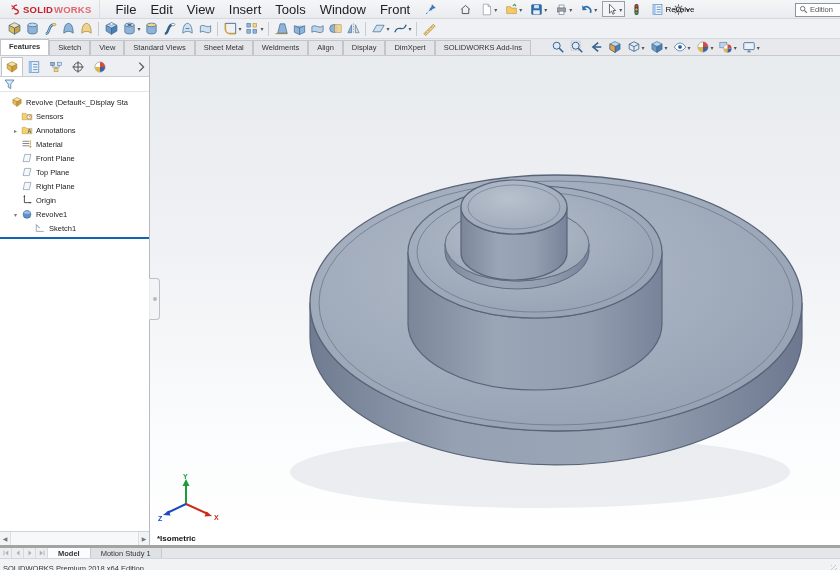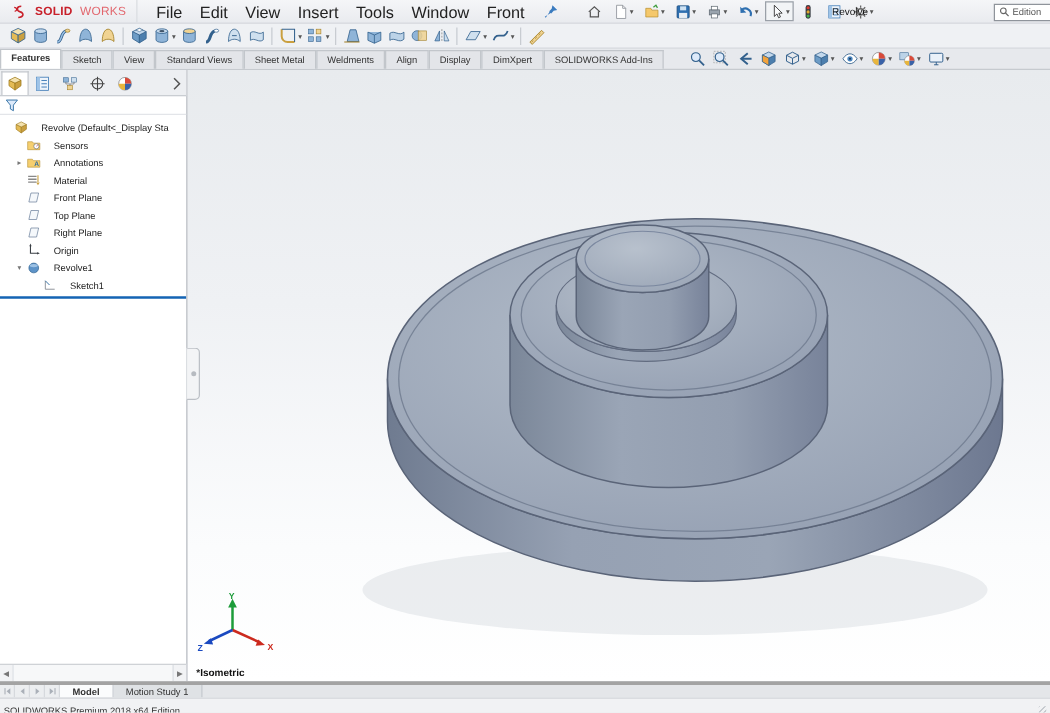--- a/index.html
+++ b/index.html
@@ -2,23 +2,23 @@
 <html><head>
 <meta charset="utf-8">
 <style>
   *{box-sizing:border-box;margin:0;padding:0}
   html,body{width:840px;height:570px;overflow:hidden}
   body{font-family:"Liberation Sans",sans-serif;background:#eceef1;position:relative;color:#222}
   .icon{display:inline-flex;align-items:center;justify-content:center;line-height:0}
   .caret{font-size:6px;color:#555;margin-left:1px}
   
   #titlebar{height:19px;display:flex;align-items:center;background:linear-gradient(#f5f6f8,#e9ebef);border-bottom:1px solid #d5d8dd;padding:0 4px;position:relative;z-index:20}
-  #logo{display:flex;align-items:center;gap:6px;padding:0 8px 0 4px;border-right:1px solid #dadde1;height:100%}
+  #logo{display:flex;align-items:center;gap:1px;padding:0 8px 0 4px;border-right:1px solid #dadde1;height:100%}
   #logo .b1{font-weight:bold;font-size:9.5px;color:#c8202a;letter-spacing:.2px}
-  #logo .b2{font-weight:normal;font-size:9.5px;color:#e2666d;letter-spacing:.2px}
+  #logo .b2{font-weight:bold;font-size:9.5px;color:#e2666d;letter-spacing:.2px}
   .menu-item{font-size:13px;padding:0 7px;color:#222;cursor:default}
   .qbtn{display:inline-flex;align-items:center;height:16px;padding:0 2px;margin:0 1px;border:1px solid transparent}
   .qbtn.boxed{border:1px solid #9aa0a8;background:#f2f4f6}
   #doc-title{position:absolute;left:600px;width:160px;text-align:center;top:5px;font-size:8px;color:#111}
   #searchbox{position:absolute;left:795px;top:2.5px;width:60px;height:14px;background:#fff;border:1px solid #8f949b;display:flex;align-items:center;gap:2px;padding:0 3px;font-size:7.5px;color:#555}
   
   #ftoolbar{height:20px;display:flex;align-items:center;background:#eff1f4;border-bottom:1px solid #d5d8dd;padding:0 5px;position:relative;z-index:19}
   .tbtn{display:inline-flex;align-items:center;height:18px;padding:0 1.5px}
   .tsep{width:1px;height:14px;background:#c8ccd1;margin:0 3px}
   
@@ -30,21 +30,21 @@
   #main{position:absolute;top:56px;left:0;right:0;height:489px;display:flex}
   #leftcol{width:150px;display:flex;flex-direction:column;background:#fff;border-right:1px solid #b7bbc1;z-index:10}
   #paneltabs{height:21px;display:flex;align-items:flex-end;background:#edeff2;border-bottom:1px solid #c9cdd2;padding:0 1px}
   .ptab{width:22px;height:19px;display:flex;align-items:center;justify-content:center;border:1px solid transparent;border-bottom:none}
   .ptab.active{background:#fff;border-color:#c2c6cb}
   .ptab.expander{width:14px;margin-left:auto}
   #filterrow{height:15px;display:flex;align-items:center;padding:0 3px;border-bottom:1px solid #e3e5e9}
   #tree{flex:1;font-size:7.5px;padding-top:3px;overflow:hidden;white-space:nowrap}
   .trow{height:14px;display:flex;align-items:center;cursor:default}
   .texp{width:11px;text-align:center;font-size:6px;color:#777;flex:0 0 11px}
-  .tlab{margin-left:10px;overflow:hidden;text-overflow:clip}
+  .tlab{margin-left:3px;overflow:hidden;text-overflow:clip}
   .rollback{border-top:2px solid #1464b4;margin-top:2px}
   #hscroll{height:14px;border-top:1px solid #cfd2d6;background:#f2f3f5;display:flex;align-items:stretch}
   .scrollarrow{width:11px;display:flex;align-items:center;justify-content:center;border-right:1px solid #dcdfe3;color:#777;font-size:6px}
   .scrollarrow.right{border-right:none;border-left:1px solid #dcdfe3}
   #hscroll .track{flex:1;background:#f7f8f9}
   
   #viewport{flex:1;position:relative;background:linear-gradient(180deg,#e8ebee 0%,#eff1f4 38%,#fbfcfd 78%,#ffffff 100%)}
   #model-svg{position:absolute;inset:0}
   #triad{position:absolute;left:8px;top:418px}
   #view-label{position:absolute;left:7px;bottom:2px;font-size:8px;font-weight:bold;color:#111}

